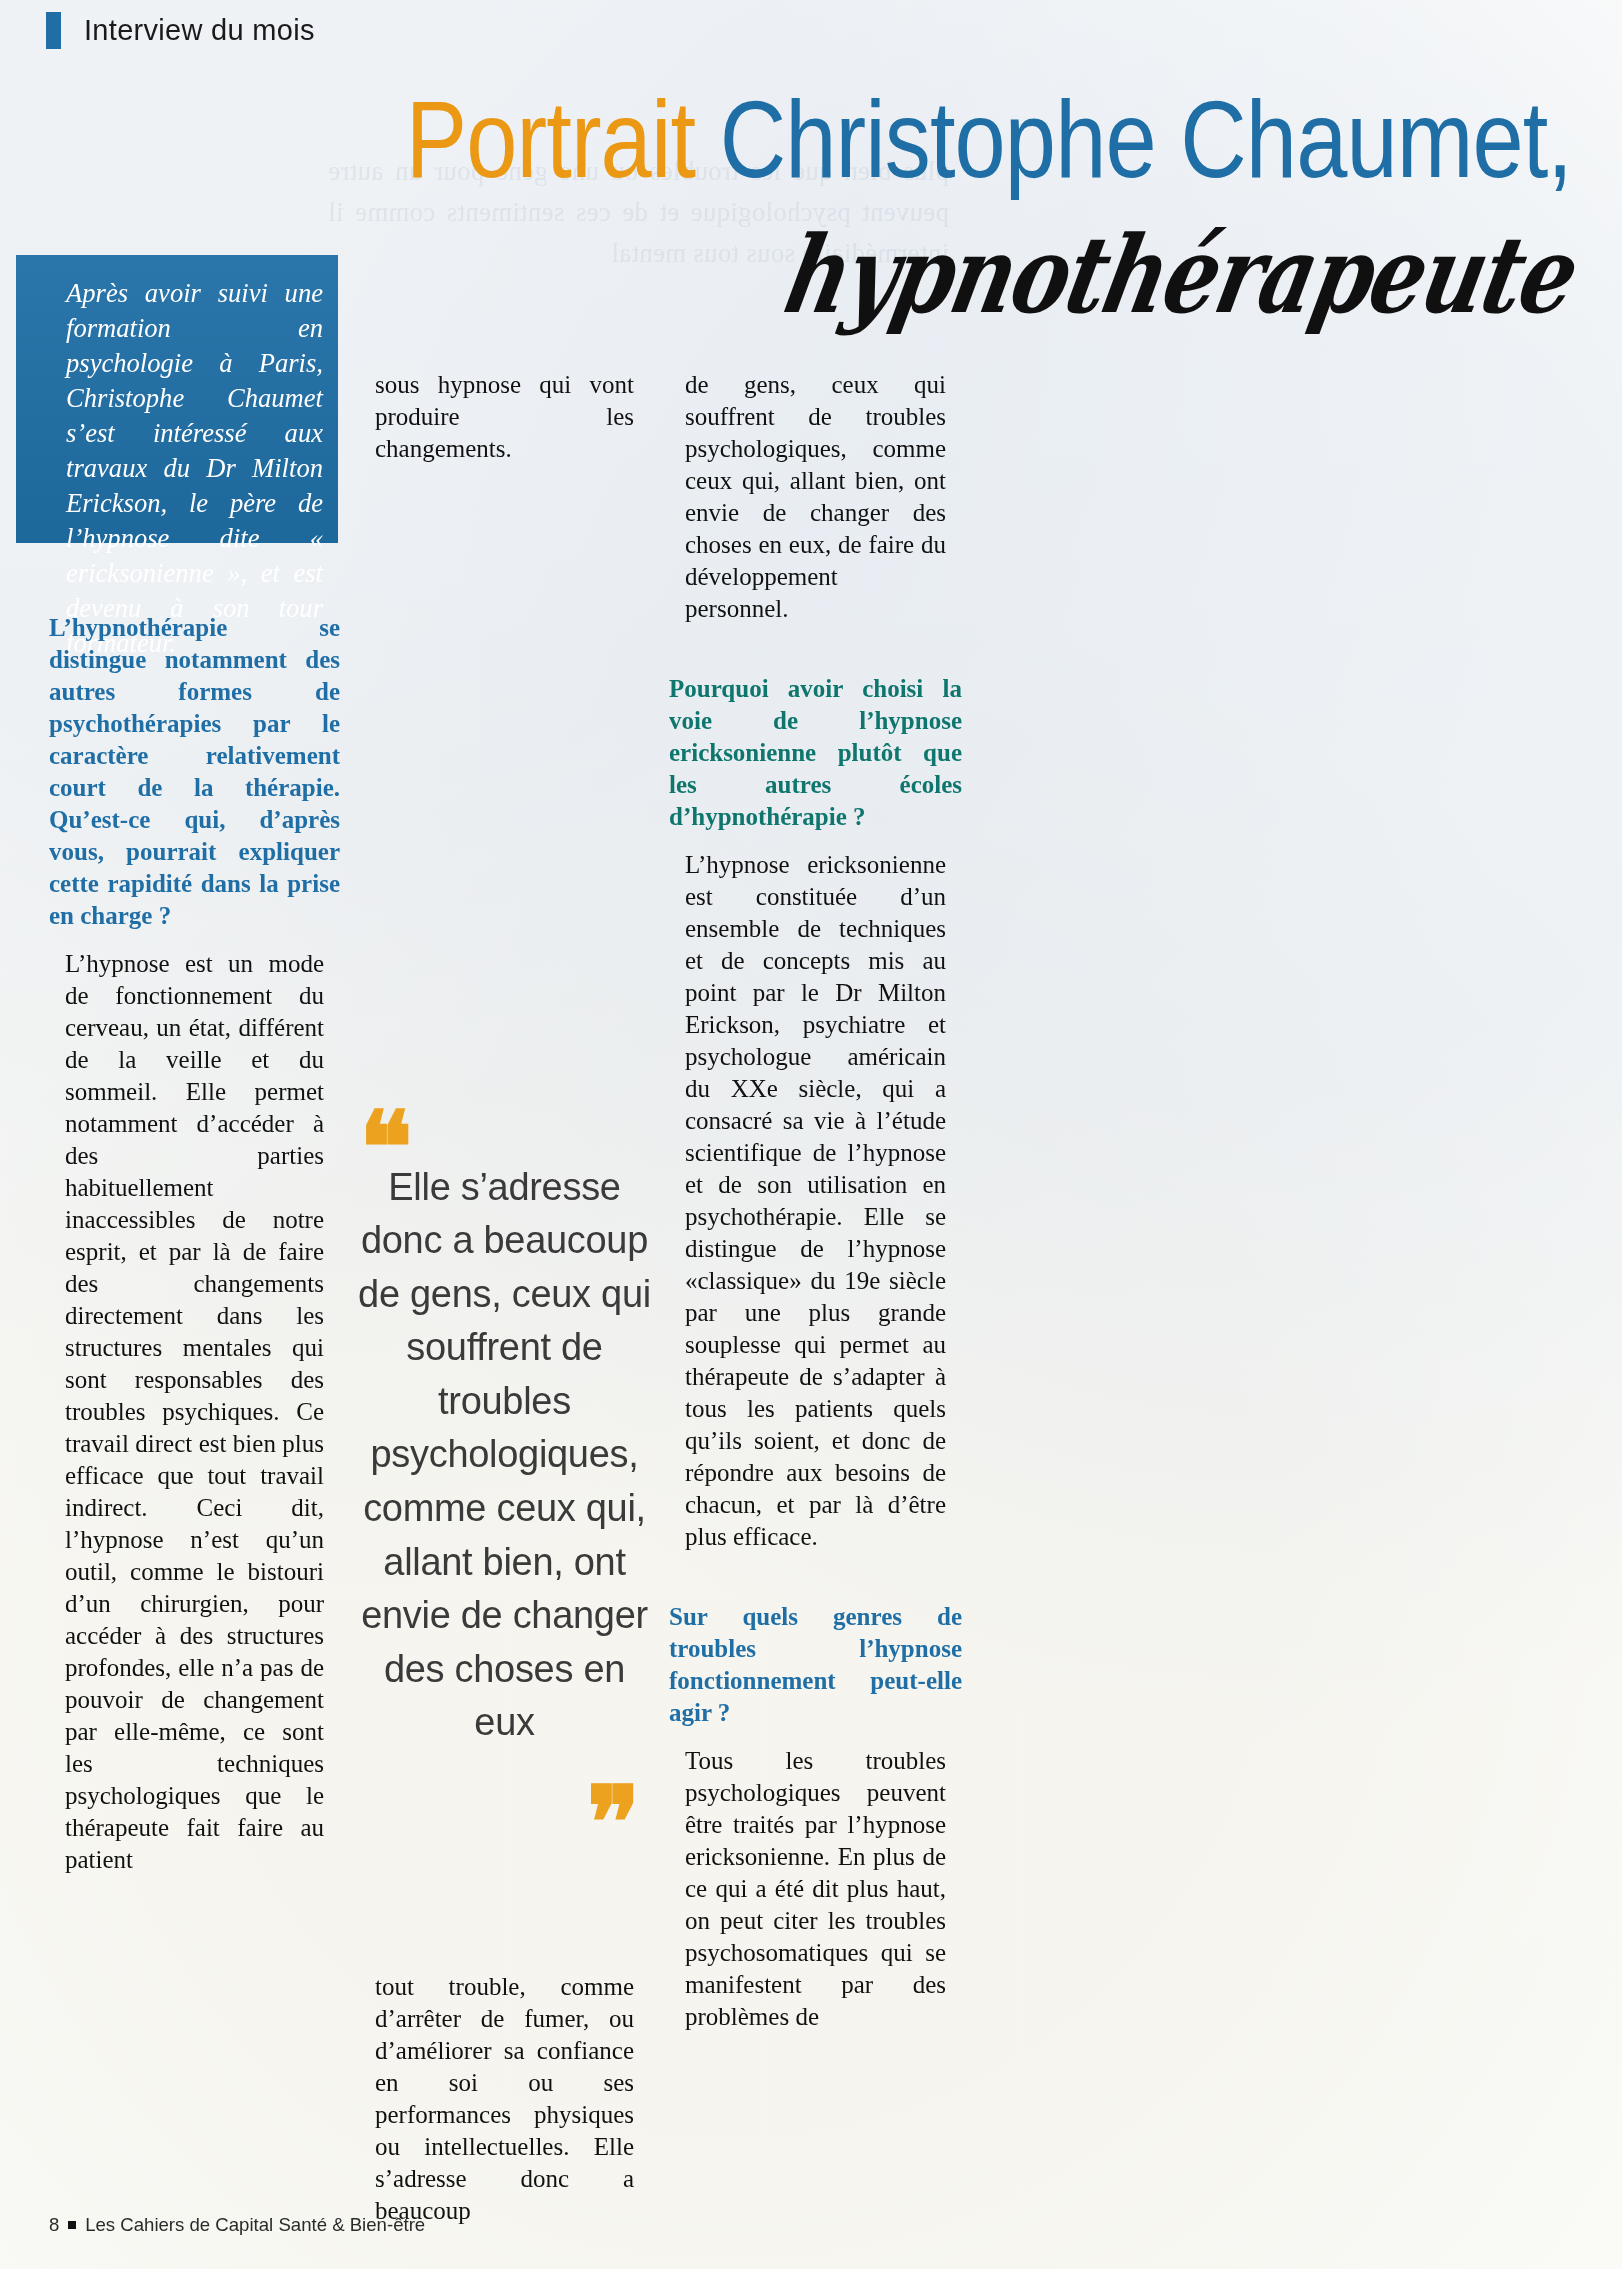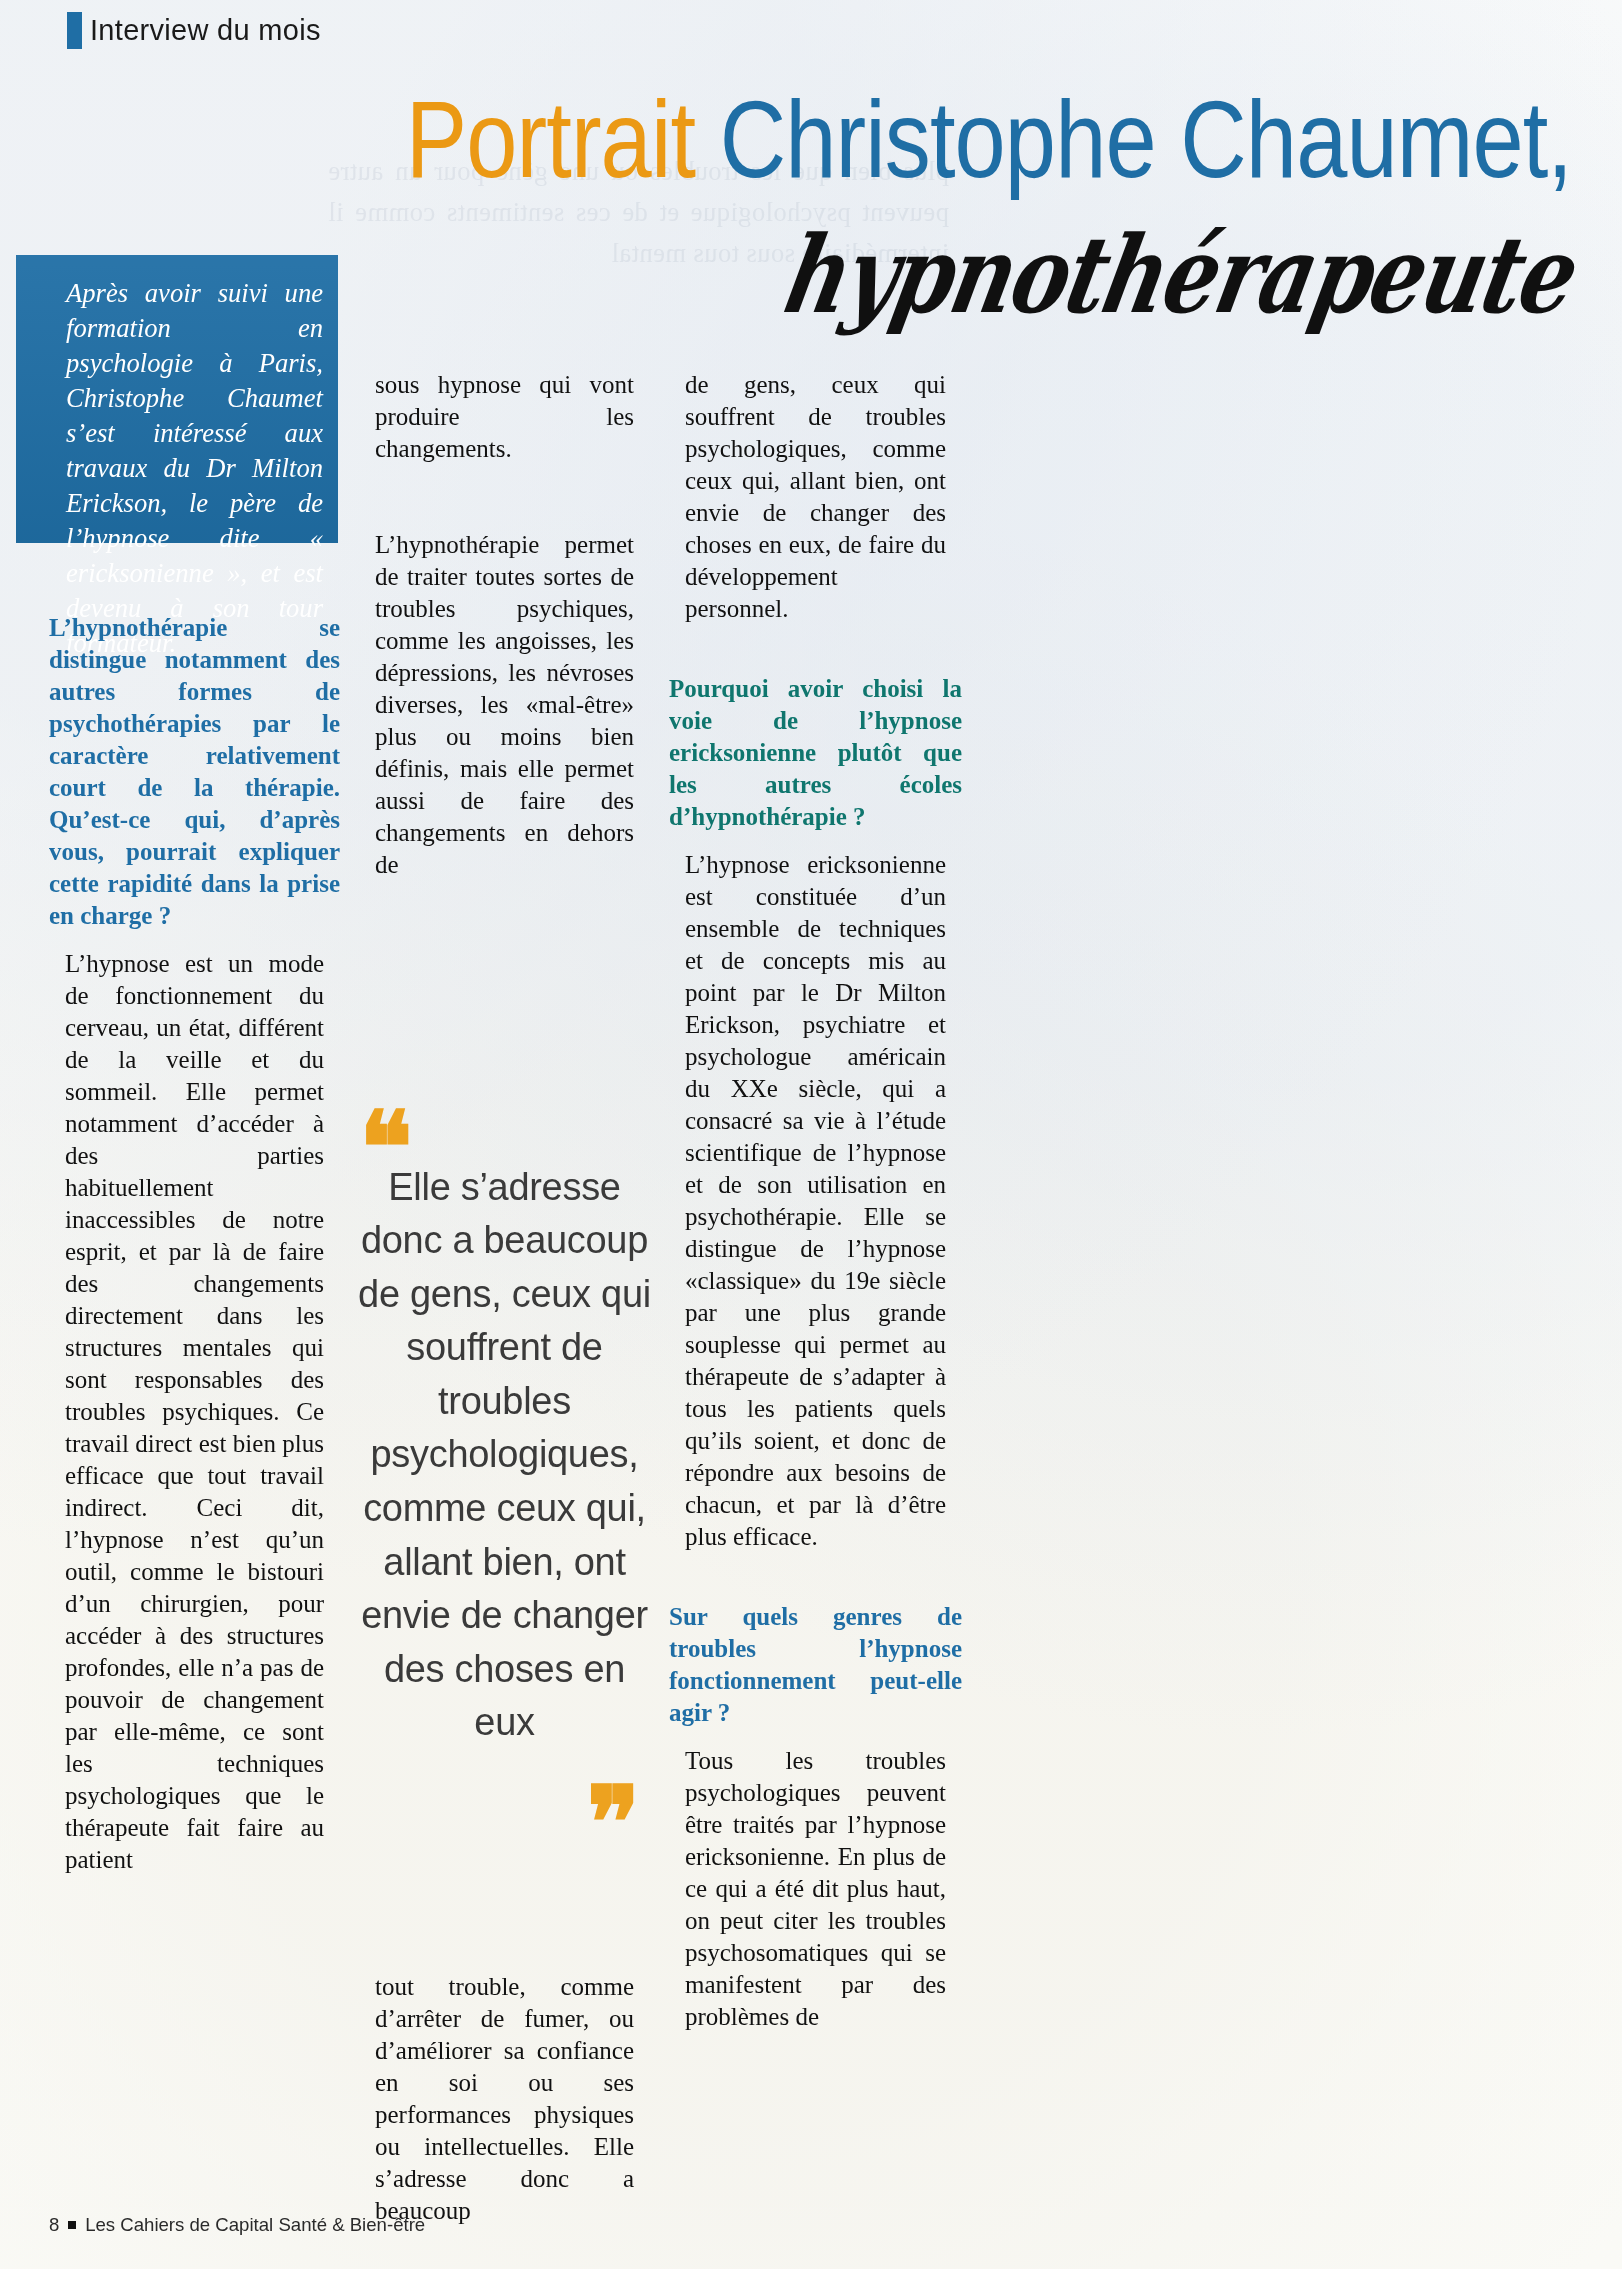--- a/index.html
+++ b/index.html
@@ -27,22 +27,22 @@
     font-size:26.6px;line-height:41px;
     letter-spacing:0.4px;
     pointer-events:none;
     user-select:none;
     transform:scaleX(-1);
     text-align:justify;
   }
 
   
   .kicker{
-    position:absolute;left:67px;top:12.4px;
-    display:flex;align-items:center;gap:8px;
+    position:absolute;left:46px;top:12.4px;
+    display:flex;align-items:center;gap:23px;
   }
   .kicker-mark{
     width:15px;height:37px;background:#1f6ea5;display:block;
   }
   .kicker-text{
     font-family:"Liberation Sans",sans-serif;
     font-size:29px;color:#1a1a1a;letter-spacing:0.3px;
     font-weight:400;
   }
 
@@ -190,21 +190,20 @@
 </div>
 
 <div class="col col-1">
   <h3 class="q q-blue">L’hypnothérapie se distingue notamment des autres formes de psychothérapies par le caractère relativement court de la thérapie. Qu’est-ce qui, d’après vous, pourrait expliquer cette rapidité dans la prise en charge ?</h3>
   <p>L’hypnose est un mode de fonctionnement du cerveau, un état, différent de la veille et du sommeil. Elle permet notamment d’accéder à des parties habituellement inaccessibles de notre esprit, et par là de faire des changements directement dans les structures mentales qui sont responsables des troubles psychiques. Ce travail direct est bien plus efficace que tout travail indirect. Ceci dit, l’hypnose n’est qu’un outil, comme le bistouri d’un chirurgien, pour accéder à des structures profondes, elle n’a pas de pouvoir de changement par elle-même, ce sont les techniques psychologiques que le thérapeute fait faire au patient</p>
 </div>
 
 <div class="col col-2">
   <p>sous hypnose qui vont produire les changements.</p>
   <div class="gap"></div>
-  <p>L’hypnothérapie permet de traiter toutes sortes de troubles psychiques, comme les angoisses, les dépressions, les névroses diverses, les «mal-être» plus ou moins bien définis, mais elle permet aussi de faire des changements en dehors de</p>
 </div>
 <div class="col" style="left:359px;top:1955px;width:291px;">
   <p>tout trouble, comme d’arrêter de fumer, ou d’améliorer sa confiance en soi ou ses performances physiques ou intellectuelles. Elle s’adresse donc a beaucoup</p>
 </div>
 
 <div class="col col-3">
   <p>de gens, ceux qui souffrent de troubles psychologiques, comme ceux qui, allant bien, ont envie de changer des choses en eux, de faire du développement personnel.</p>
   <div class="gap"></div>
   <h3 class="q q-orange">Pourquoi avoir choisi la voie de l’hypnose ericksonienne plutôt que les autres écoles d’hypnothérapie ?</h3>
   <p>L’hypnose ericksonienne est constituée d’un ensemble de techniques et de concepts mis au point par le Dr Milton Erickson, psychiatre et psychologue américain du XXe siècle, qui a consacré sa vie à l’étude scientifique de l’hypnose et de son utilisation en psychothérapie. Elle se distingue de l’hypnose «classique» du 19e siècle par une plus grande souplesse qui permet au thérapeute de s’adapter à tous les patients quels qu’ils soient, et donc de répondre aux besoins de chacun, et par là d’être plus efficace.</p>

